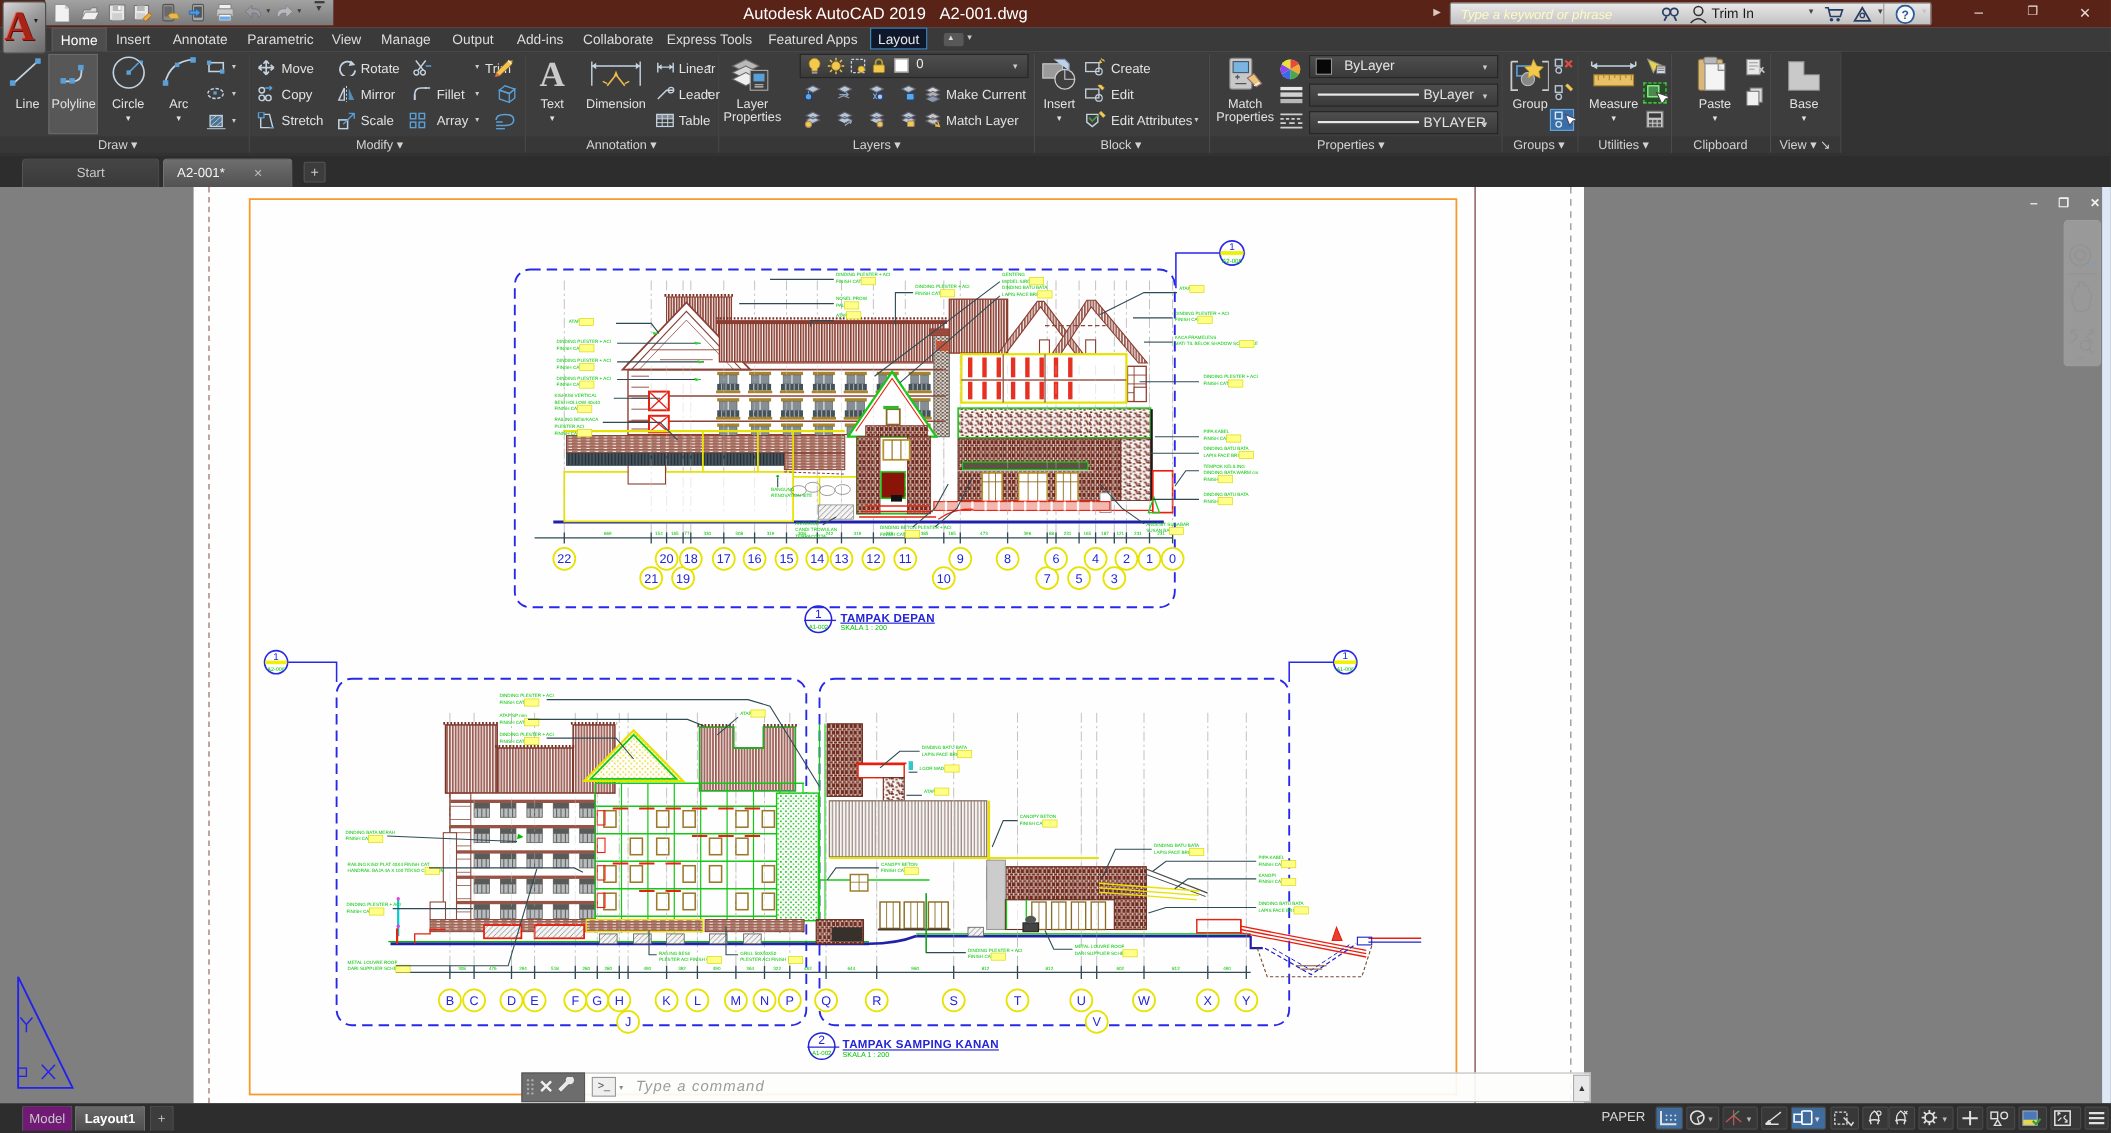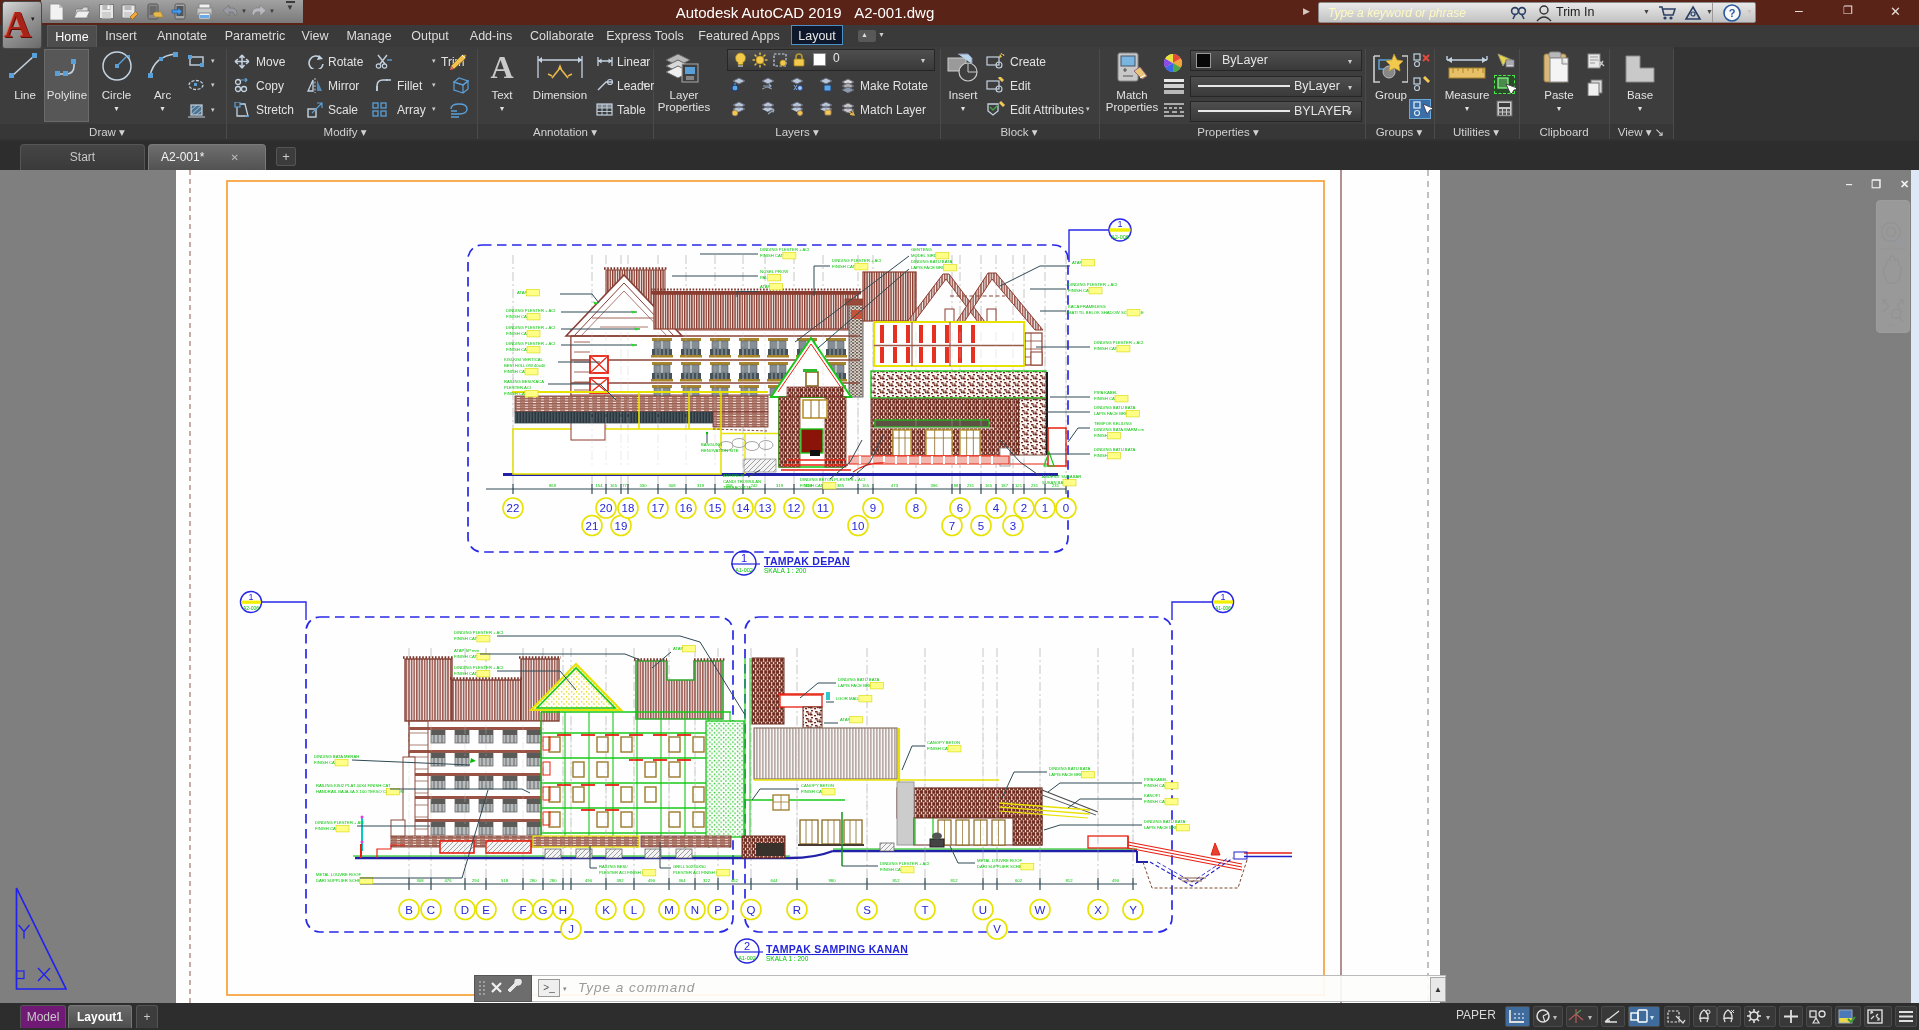--- a/index.html
+++ b/index.html
@@ -378,21 +378,21 @@
   </svg>
 <svg class="abs" style="left:840px;top:77px;z-index:5;" width="16" height="16">
     <path d="M2 5 l6 -3 6 3 -6 3 z" fill="#d8d8d8" stroke="#667"></path>
     <path d="M2 9 l6 -3 6 3 -6 3 z" fill="#b0b0b0" stroke="#667"></path>
     <path d="M2 13 l6 -3 6 3 -6 3" fill="#8a9ab0" stroke="#667"></path>
   </svg>
 <svg class="abs" style="left:840px;top:101px;z-index:5;" width="16" height="16">
     <path d="M2 5 l6 -3 6 3 -6 3 z M2 9 l6 -3 6 3 -6 3 z" fill="#c8c8c8" stroke="#667"></path>
     <path d="M9 11 l5 3 m-1.5 -4 l1.5 4 -4 -0.5" stroke="#e8b84a" stroke-width="1.2" fill="none"></path>
   </svg>
-<div class="rowbtn" style="left:860px;top:74px;width:80px;">Make Rotate</div>
+<div class="rowbtn" style="left:860px;top:74px;width:80px;">Make Current</div>
 <div class="rowbtn" style="left:860px;top:98px;width:80px;">Match Layer</div>
 <svg class="abs" style="left:946px;top:52px;z-index:5;" width="34" height="34">
     <rect x="2" y="6" width="18" height="13" fill="#9a9a9a" stroke="#ccc"></rect>
     <circle cx="22" cy="20" r="9" fill="#3f3f3f" stroke="#ccc" stroke-width="1.2"></circle>
     <path d="M22 11 v9 h9" stroke="#ccc" fill="none"></path>
     <path d="M12 2 h10 l4 4 v6" fill="#b8d4ea" stroke="#88a"></path>
   </svg>
 <div class="bigbtn" style="left:938px;top:89px;width:50px;">Insert<br><span style="font-size:8px;">▾</span></div>
 <svg class="abs" style="left:986px;top:53px;z-index:5;" width="20" height="16">
     <rect x="1" y="4" width="12" height="8" fill="none" stroke="#c3d2e0" stroke-width="1.2"></rect>

